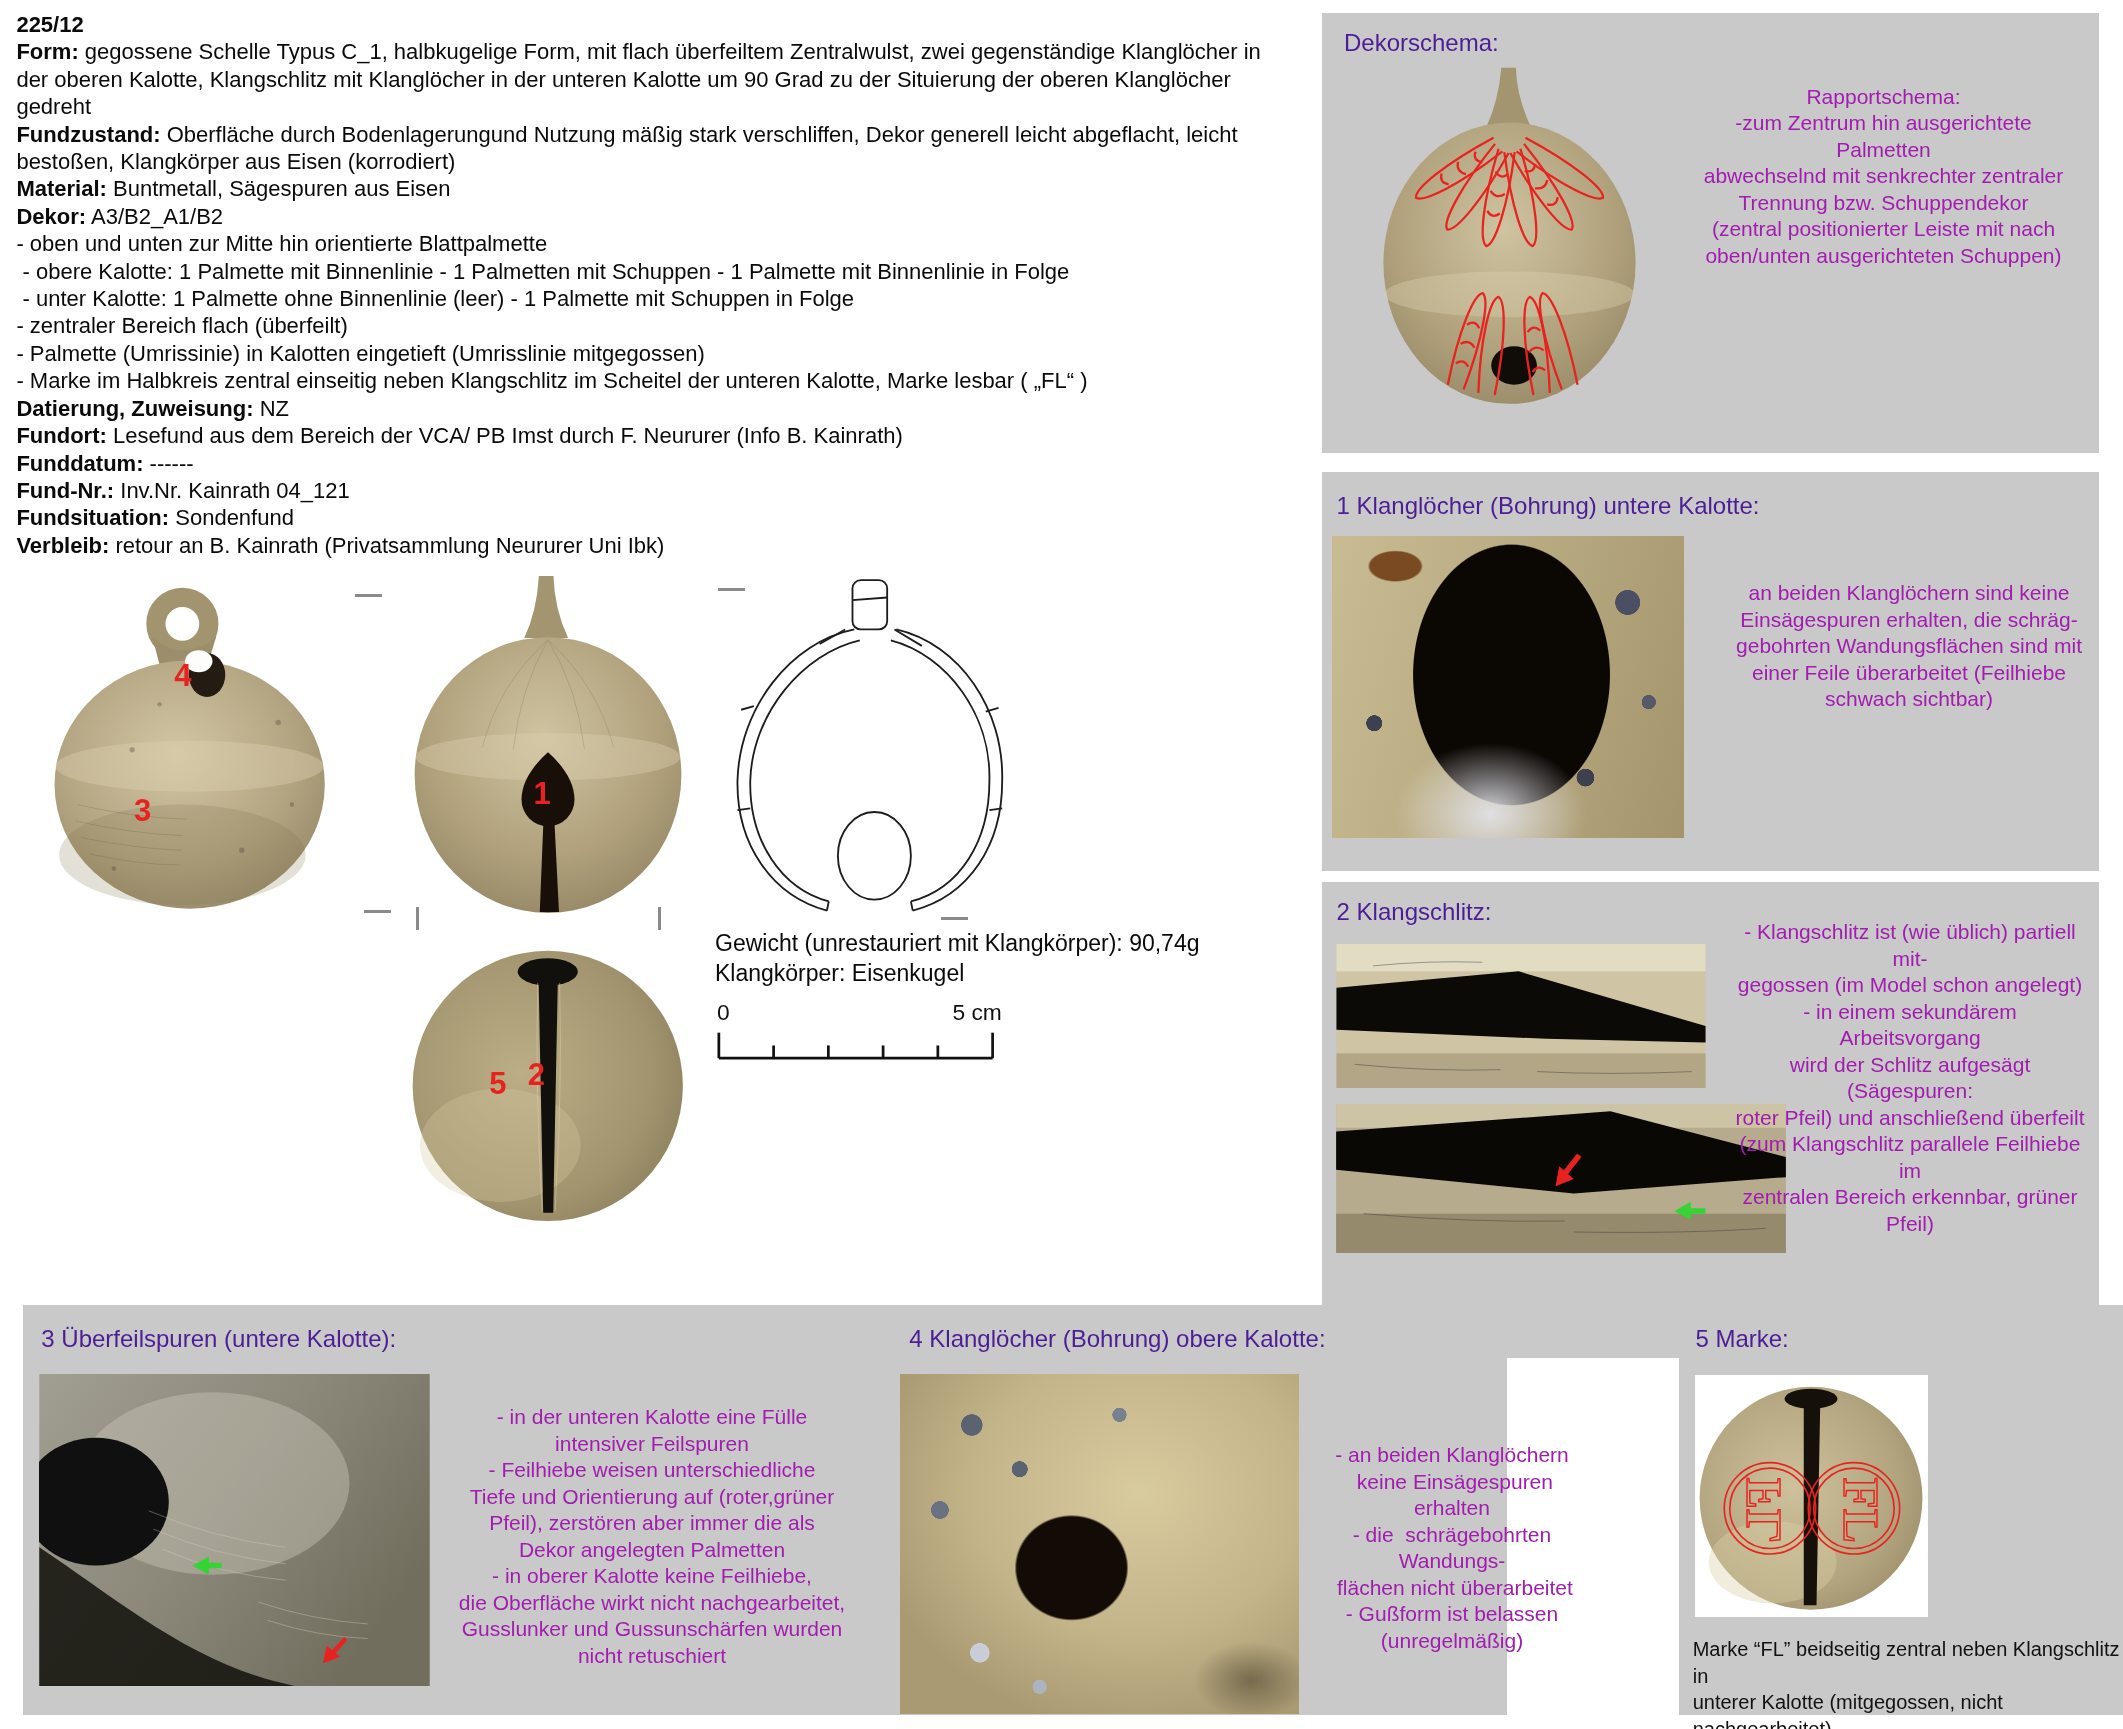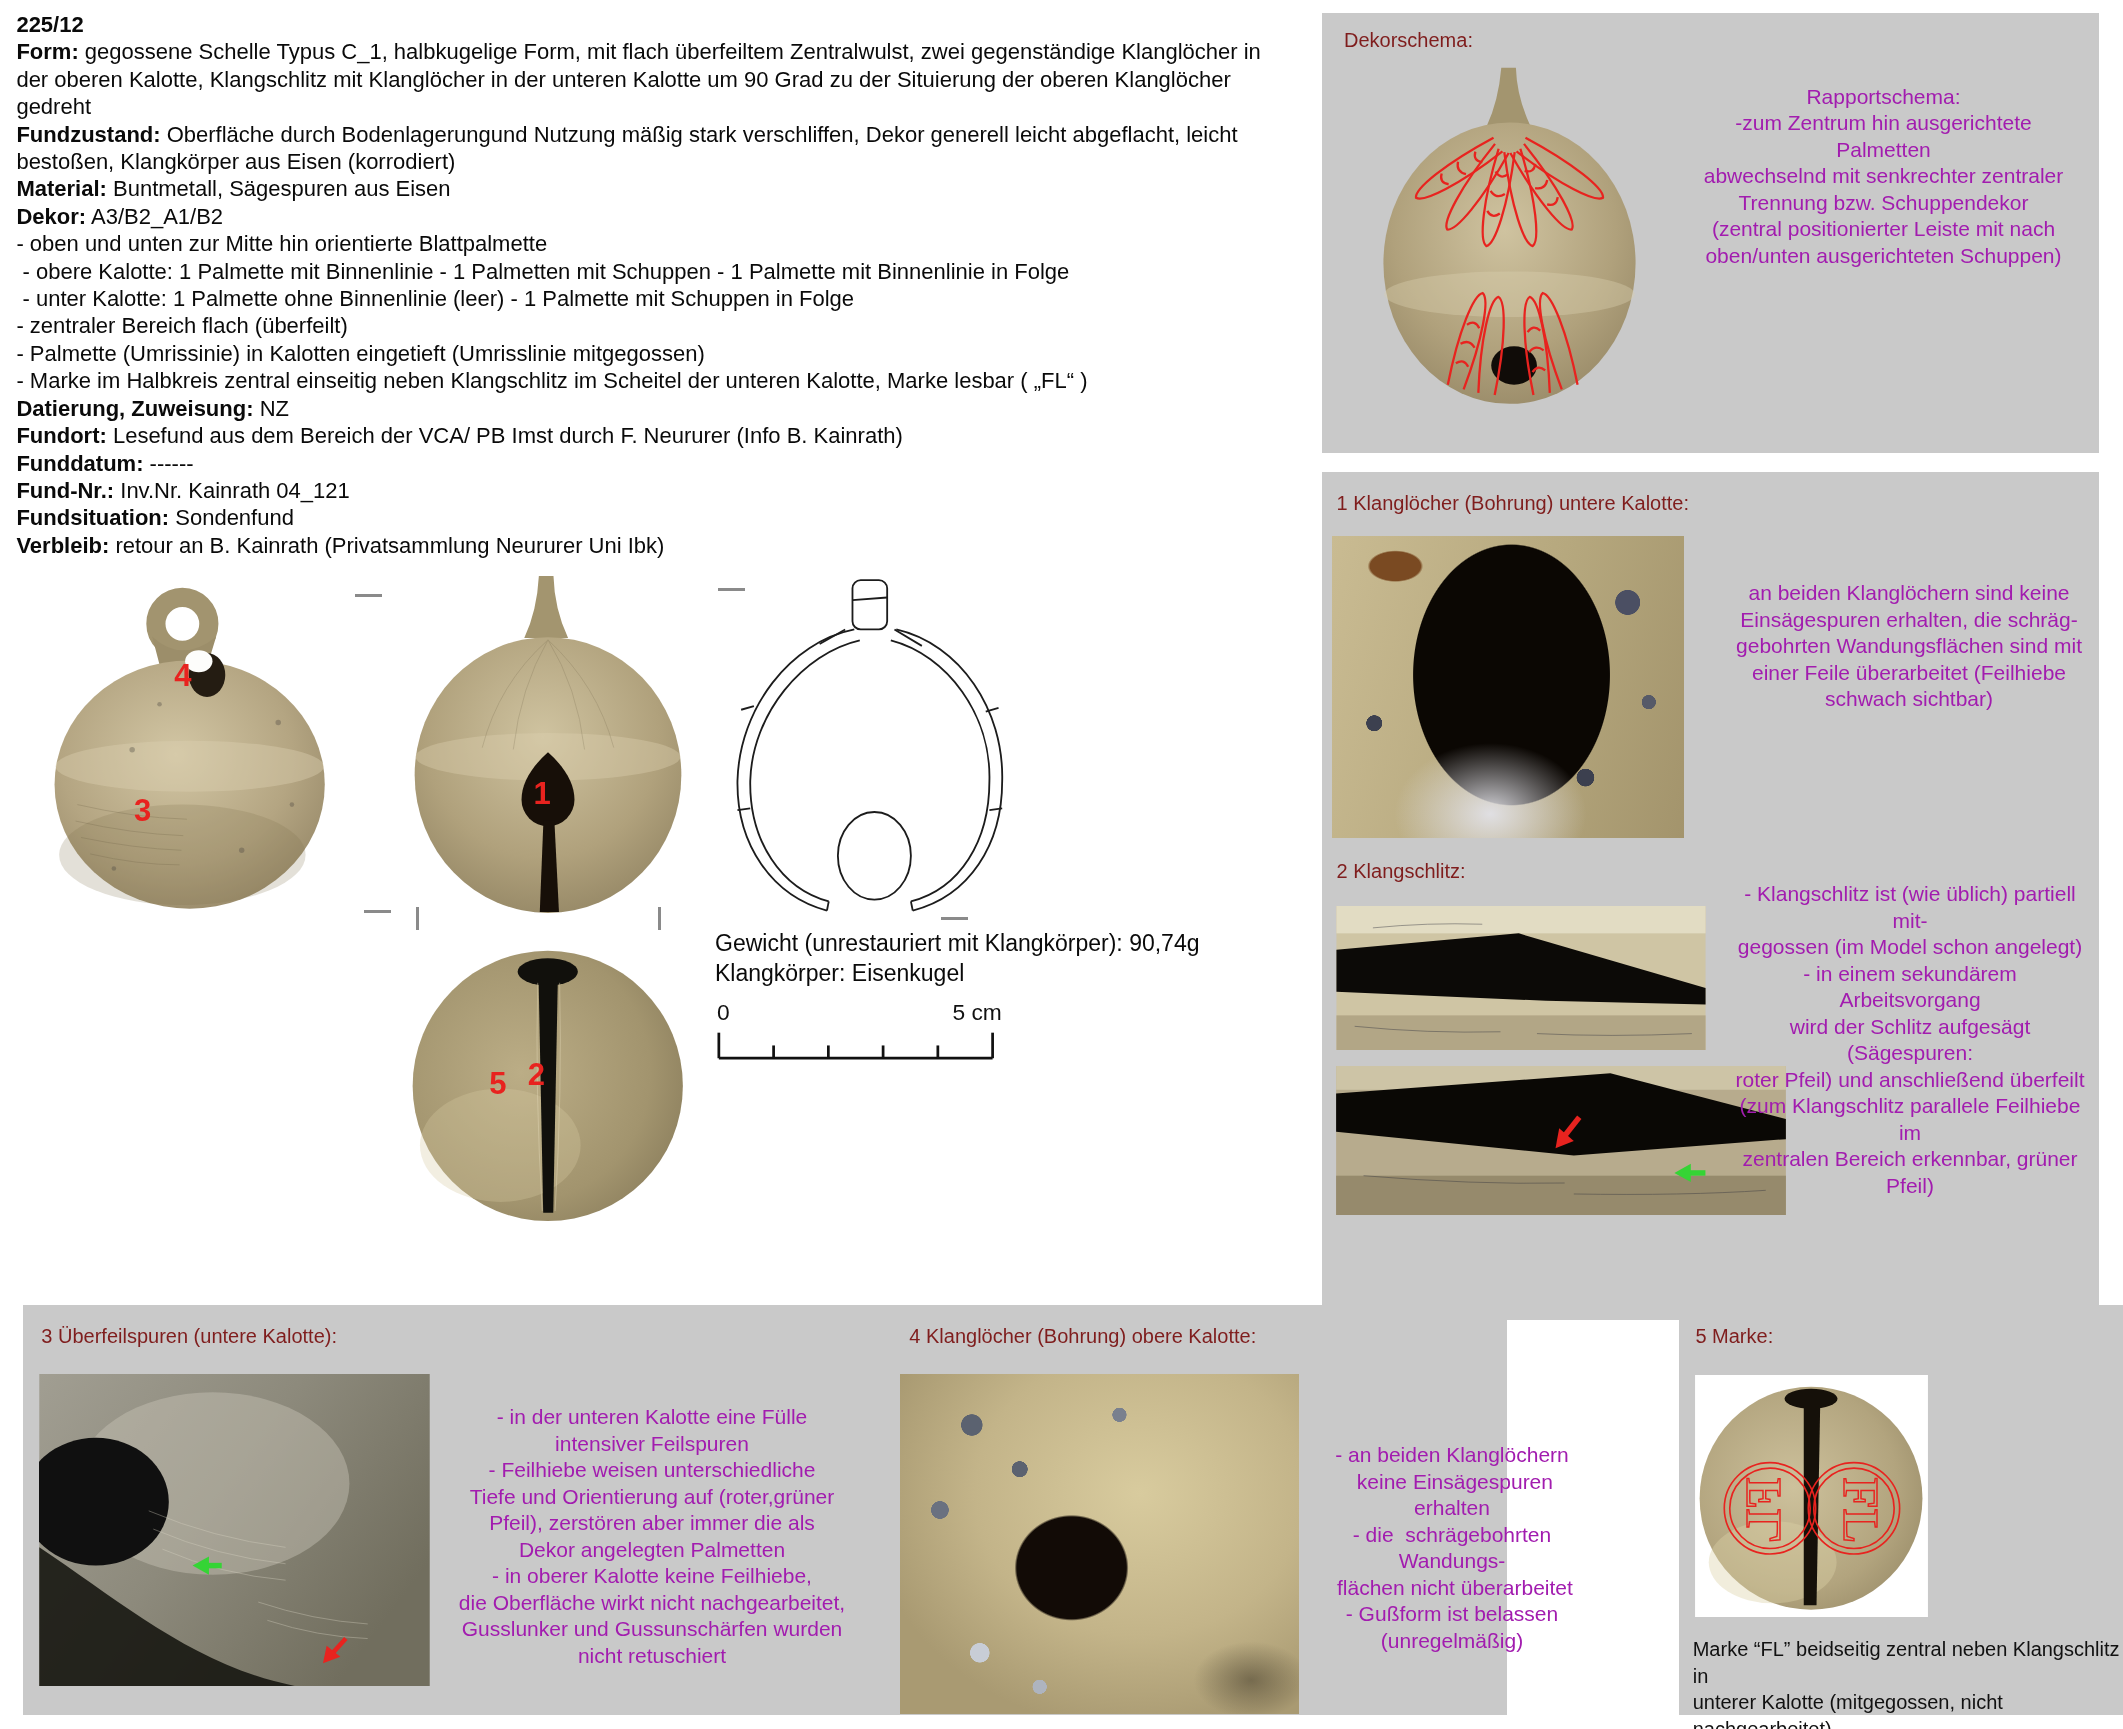--- a/index.html
+++ b/index.html
@@ -5,21 +5,21 @@
   html,body{margin:0;padding:0;background:#ffffff;}
   .page{position:relative;width:2123px;height:1730px;background:#fff;overflow:hidden;
         font-family:"Liberation Sans","DejaVu Sans",sans-serif;color:#0a0a0a;}
   .abs{position:absolute;}
   
   .info{left:16.4px;top:11px;width:1281px;font-size:22px;line-height:27.4px;}
   .info p{margin:0;white-space:pre-wrap;}
   .info b{font-weight:bold;}
   
   .box{background:#c9c9c9;}
-  .box-title{position:absolute;font-size:20px;color:#7f1d1d;}
+  .box-title{position:absolute;font-size:24px;color:#4c1d95;}
   .txt{position:absolute;font-size:21px;line-height:26.5px;white-space:pre-wrap;color:#a21caf;text-align:center;}
   .cap{position:absolute;font-size:20px;line-height:26.5px;white-space:pre-wrap;color:#111;}
   .gewicht{left:715px;top:928px;width:548px;font-size:23px;line-height:30px;white-space:pre-wrap;}
   .regmark{background:#8a8a8a;}
   .photo{position:absolute;}
   svg text.redlbl{font-family:"Liberation Sans",sans-serif;font-weight:bold;}
 </style>
 </head>
 <body>
 
@@ -211,21 +211,21 @@
            radial-gradient(circle 8.2px at 12% 62%, #3c404f 0 95%, rgba(60,64,79,0) 100%),
            radial-gradient(circle 7.3px at 90% 55%, #565a68 0 95%, rgba(86,90,104,0) 100%),
            linear-gradient(105deg,#c9bb92,#b6a87e 55%,#a3946c);"></div>
     <div class="txt" style="left:408px;top:108px;width:358px">an beiden Klanglöchern sind keine
 Einsägespuren erhalten, die schräg-
 gebohrten Wandungsflächen sind mit
 einer Feile überarbeitet (Feilhiebe
 schwach sichtbar)</div>
   </div>
 
-  <div class="abs box" style="left:1322px;top:844px;width:777px;height:476px">
+  <div class="abs box" style="left:1322px;top:882px;width:777px;height:476px">
     <div class="box-title" style="left:14.6px;top:16.4px">2 Klangschlitz:</div>
     <svg class="photo" style="left:13.7px;top:62px" width="370" height="144" viewBox="0 0 405 158">
       <rect width="405" height="158" fill="#cfc5a4"></rect>
       <rect width="405" height="30" fill="#e2dcc3"></rect>
       <rect y="120" width="405" height="38" fill="#b2a686"></rect>
       <path d="M0,48 L200,30 L405,90 L405,108 L230,104 L0,94 Z" fill="#0c0a07"></path>
       <g stroke="#3c3c44" opacity="0.5">
         <path d="M20,132 q80,8 160,6" fill="none"></path>
           <path d="M220,140 q80,4 170,0" fill="none"></path>
         <path d="M40,24 q60,-6 120,-4" fill="none"></path>

